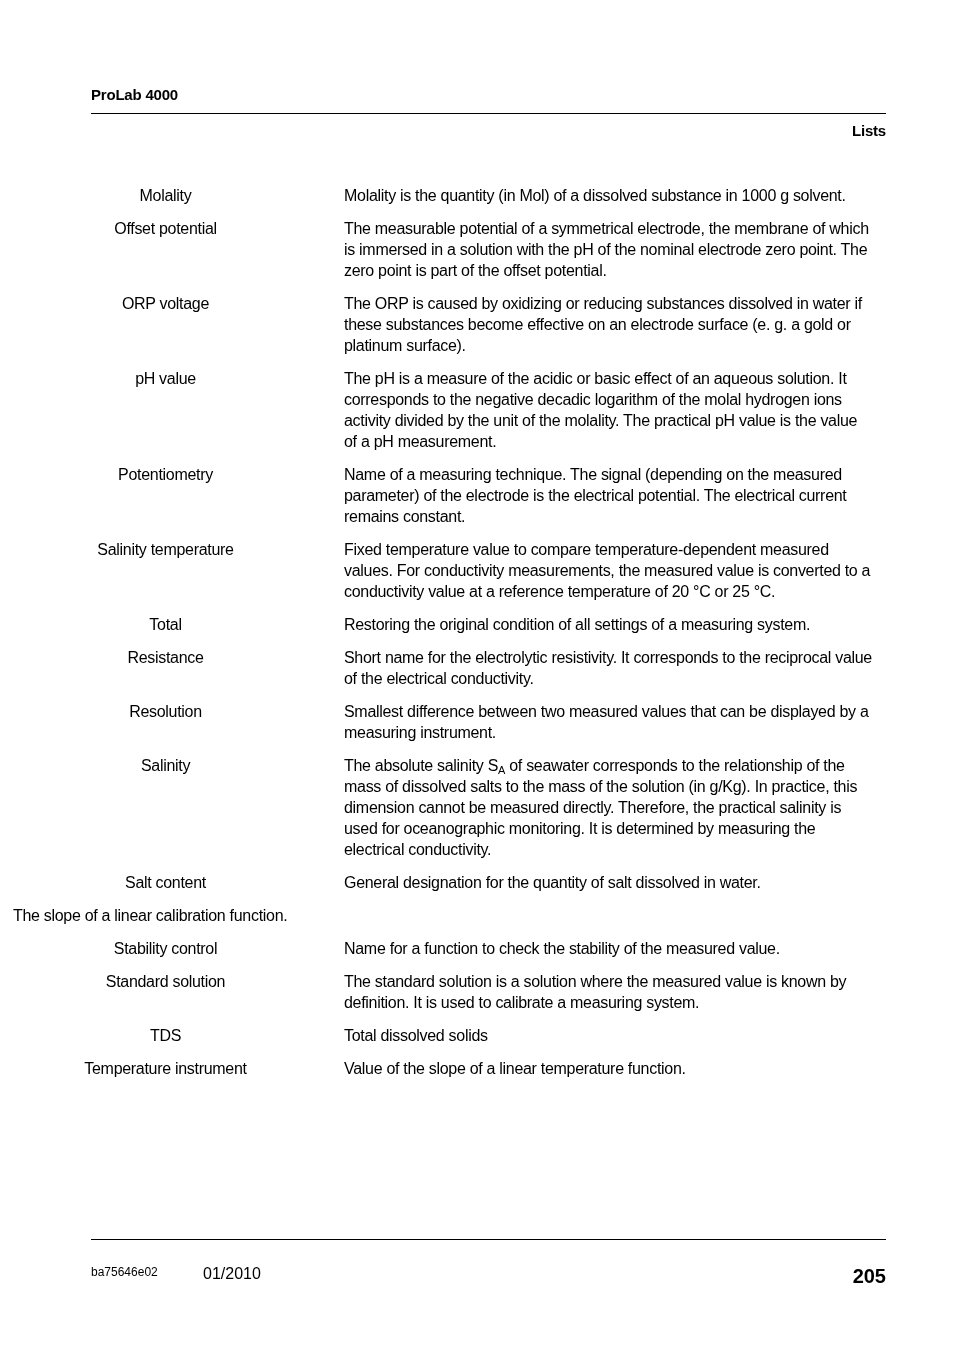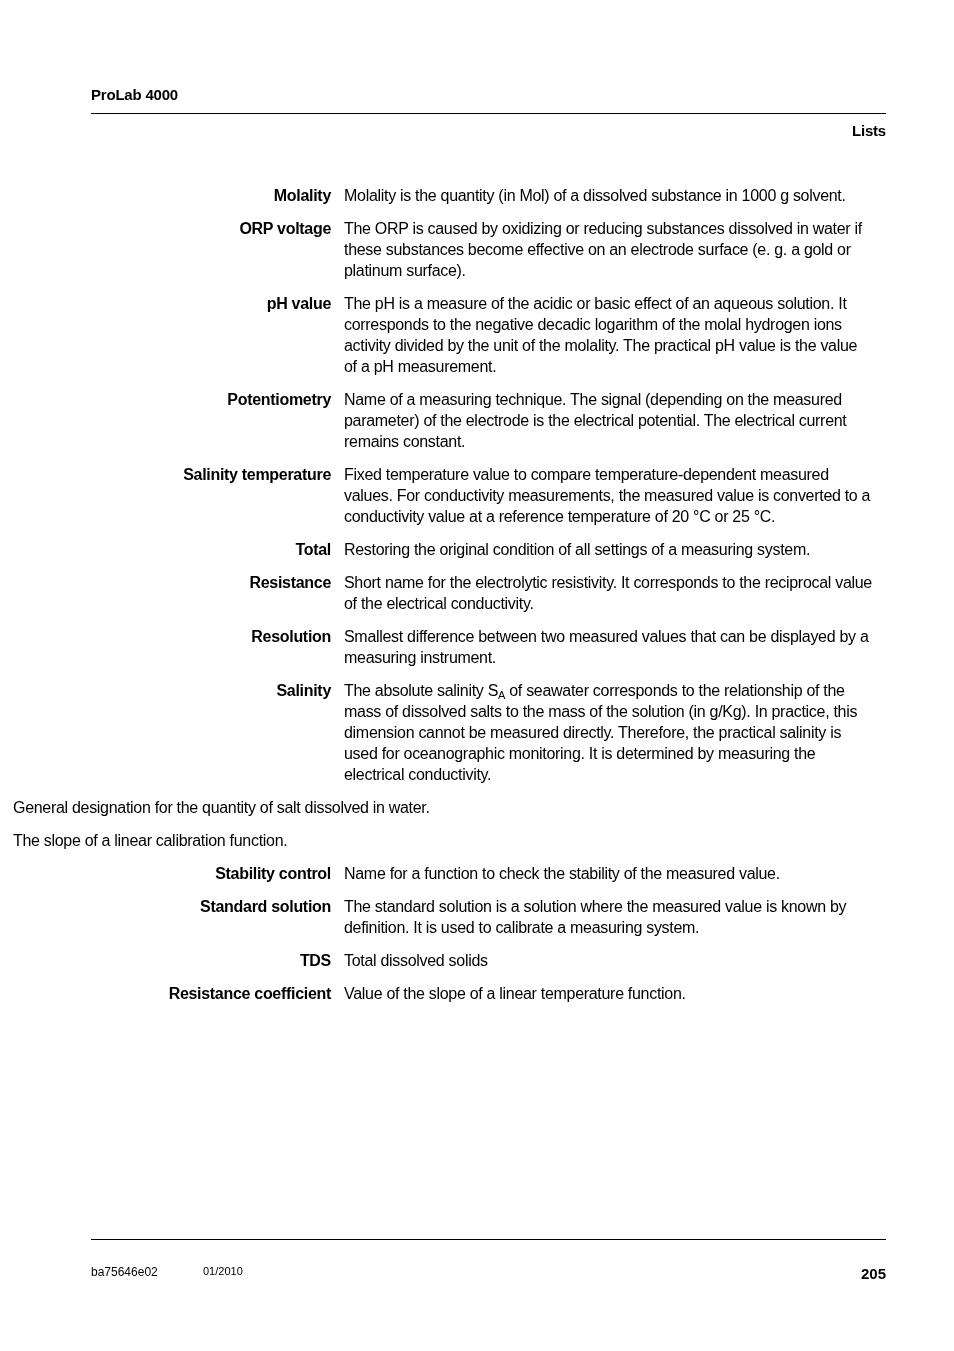--- a/index.html
+++ b/index.html
@@ -40,22 +40,22 @@
       left: 0;
       top: 185px;
       width: 954px;
     }
     .entry {
       display: flex;
       margin-bottom: 12px;
     }
     .term {
       width: 331px;
-      text-align: right;
-      font-weight: bold;
+      text-align: center;
+      font-weight: normal;
       font-size: 16px;
       line-height: 21px;
       letter-spacing: -0.3px;
       flex-shrink: 0;
     }
     .def {
       margin-left: 13px;
       width: 530px;
       font-size: 16px;
       line-height: 21px;
@@ -81,41 +81,45 @@
       width: 795px;
       height: 20px;
       margin-top: 8px;
     }
     .footer .doc-id {
       position: absolute; left: 0; top: 0;
       font-size: 12px;
     }
     .footer .date {
       position: absolute; left: 112px; top: 0;
-      font-size: 11px;
+      font-size: 16px;
     }
     .footer .page-num {
       position: absolute; right: 0; top: 0;
-      font-size: 15px;
+      font-size: 20px;
       font-weight: bold;
     }
   </style>
 </head>
 <body>
 
 <div class="header">
   <span class="left">ProLab 4000</span>
   <span class="right">Lists</span>
 </div>
 <div class="header-rule"></div>
 
 <div class="glossary">
   <div class="entry">
     <div class="term">Molality</div>
     <div class="def">Molality is the quantity (in Mol) of a dissolved substance in 1000 g solvent.</div>
+  </div>
+  <div class="entry">
+    <div class="term">Offset potential</div>
+    <div class="def">The measurable potential of a symmetrical electrode, the membrane of which is immersed in a solution with the pH of the nominal electrode zero point. The zero point is part of the offset potential.</div>
   </div>
   <div class="entry">
     <div class="term">ORP voltage</div>
     <div class="def">The ORP is caused by oxidizing or reducing substances dissolved in water if these substances become effective on an electrode surface (e. g. a gold or platinum surface).</div>
   </div>
   <div class="entry">
     <div class="term">pH value</div>
     <div class="def">The pH is a measure of the acidic or basic effect of an aqueous solution. It corresponds to the negative decadic logarithm of the molal hydrogen ions activity divided by the unit of the molality. The practical pH value is the value of a pH measurement.</div>
   </div>
   <div class="entry">
@@ -136,39 +140,40 @@
   </div>
   <div class="entry">
     <div class="term">Resolution</div>
     <div class="def">Smallest difference between two measured values that can be displayed by a measuring instrument.</div>
   </div>
   <div class="entry">
     <div class="term">Salinity</div>
     <div class="def"><span>The absolute salinity S</span><sub>A</sub><span> of seawater corresponds to the relationship of the mass of dissolved salts to the mass of the solution (in g/Kg). In practice, this dimension cannot be measured directly. Therefore, the practical salinity is used for oceanographic monitoring. It is determined by measuring the electrical conductivity.</span></div>
   </div>
   <div class="entry">
+    <div class="term">Salt content</div>
     <div class="def">General designation for the quantity of salt dissolved in water.</div>
   </div>
   <div class="entry">
     <div class="def">The slope of a linear calibration function.</div>
   </div>
   <div class="entry">
     <div class="term">Stability control</div>
     <div class="def">Name for a function to check the stability of the measured value.</div>
   </div>
   <div class="entry">
     <div class="term">Standard solution</div>
     <div class="def">The standard solution is a solution where the measured value is known by definition. It is used to calibrate a measuring system.</div>
   </div>
   <div class="entry">
     <div class="term">TDS</div>
     <div class="def">Total dissolved solids</div>
   </div>
   <div class="entry">
-    <div class="term">Resistance coefficient</div>
+    <div class="term">Temperature instrument</div>
     <div class="def">Value of the slope of a linear temperature function.</div>
   </div>
 </div>
 
 <div class="footer-rule"></div>
 <div class="footer">
   <span class="doc-id">ba75646e02</span>
   <span class="date">01/2010</span>
   <span class="page-num">205</span>
 </div>

